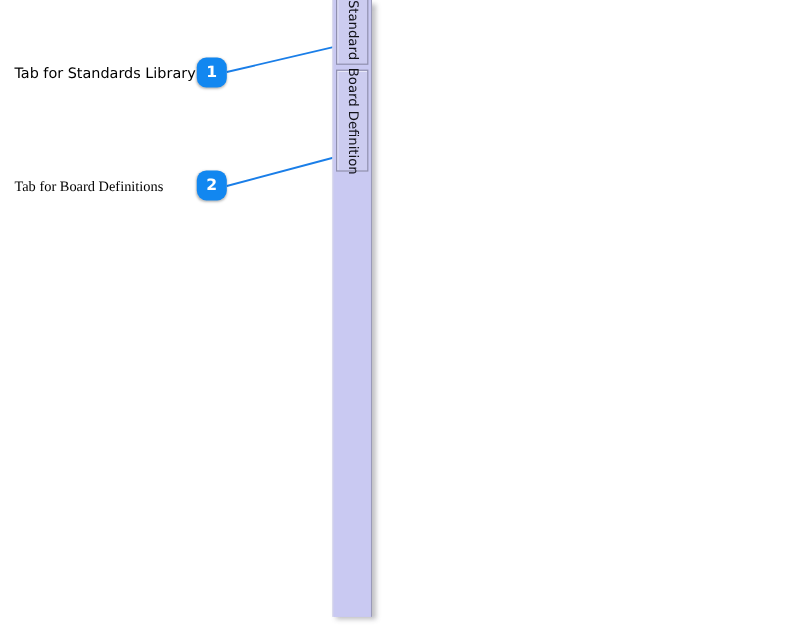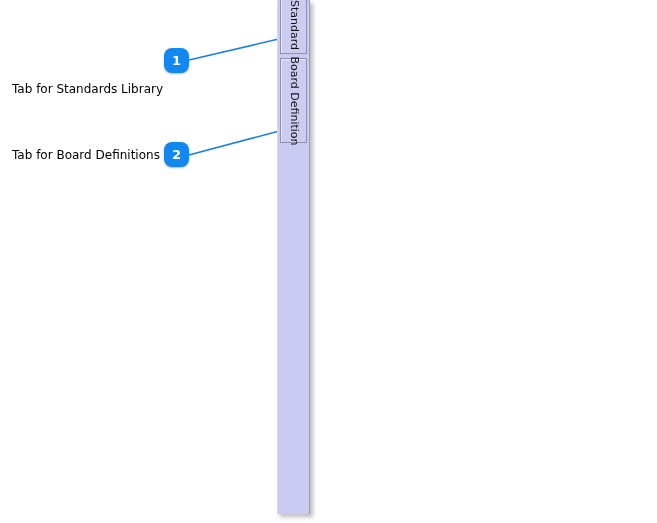--- a/index.html
+++ b/index.html
@@ -69,22 +69,22 @@
   }
 
   
   .callout-label {
     position: absolute;
     font-size: 12px;
     line-height: 14px;
     color: #000000;
     white-space: nowrap;
   }
-  #callout-1-label { left: 12px; top: 54px; margin-top: 28px; }
-  #callout-2-label { left: 12px; top: 148px; }
+  #callout-1-label { left: 12px; top: 54px; }
+  #callout-2-label { left: 12px; top: 148px; font-family: Liberation Serif, serif; }
 
   .callout-badge {
     position: absolute;
     width: 25px;
     height: 25px;
     border-radius: 8px;
     background: #1287f0;
     color: #ffffff;
     font-size: 13px;
     font-weight: bold;

